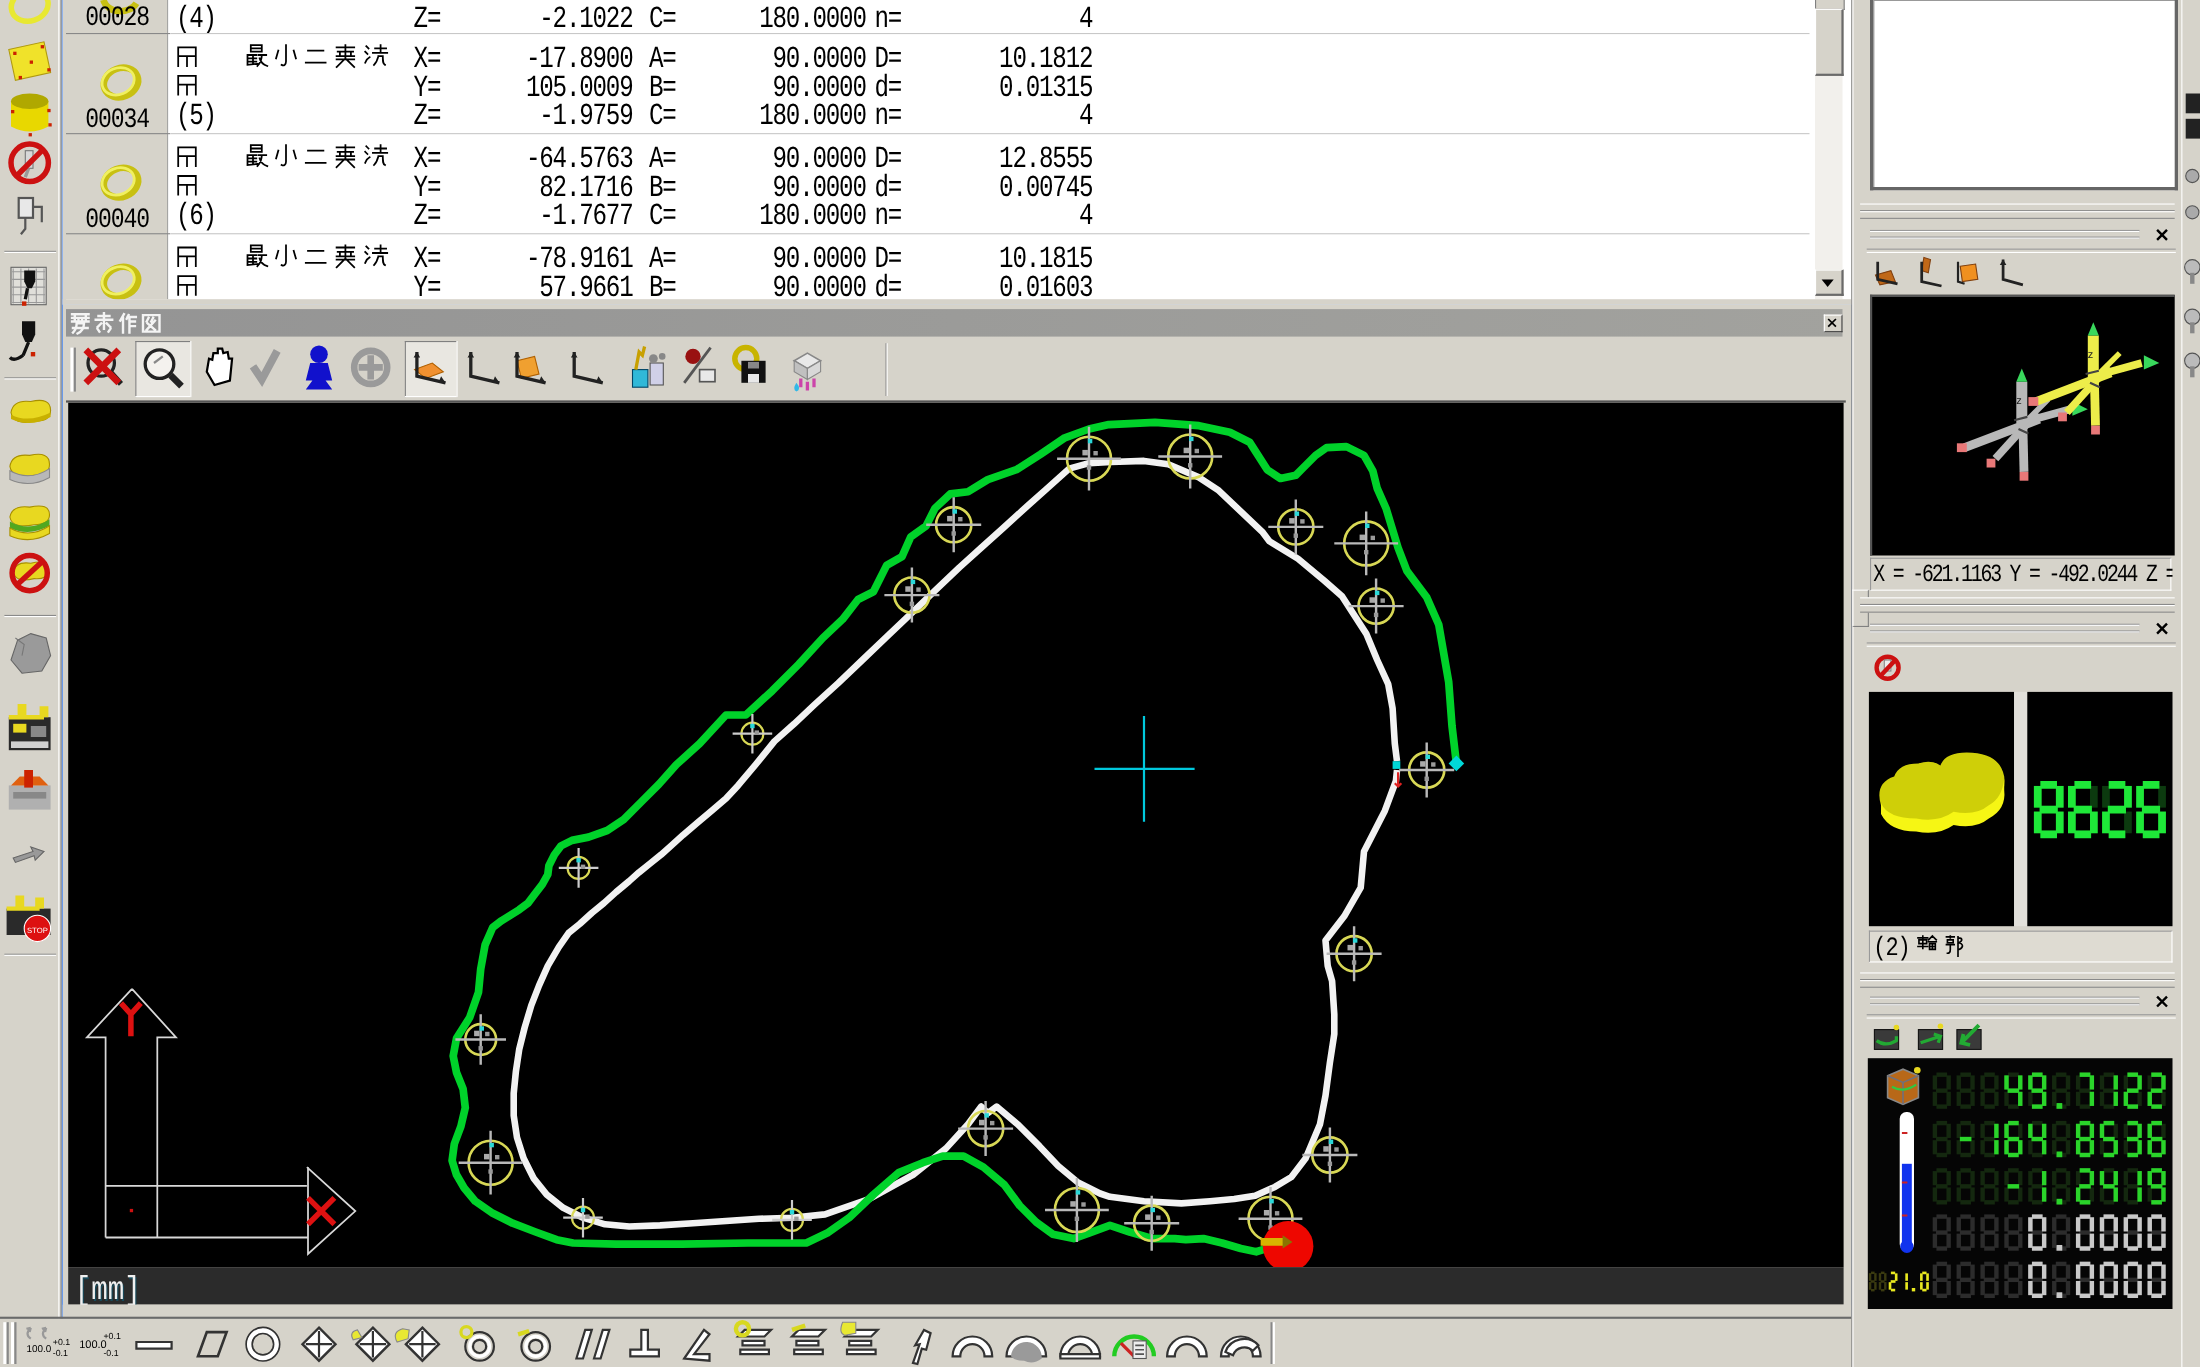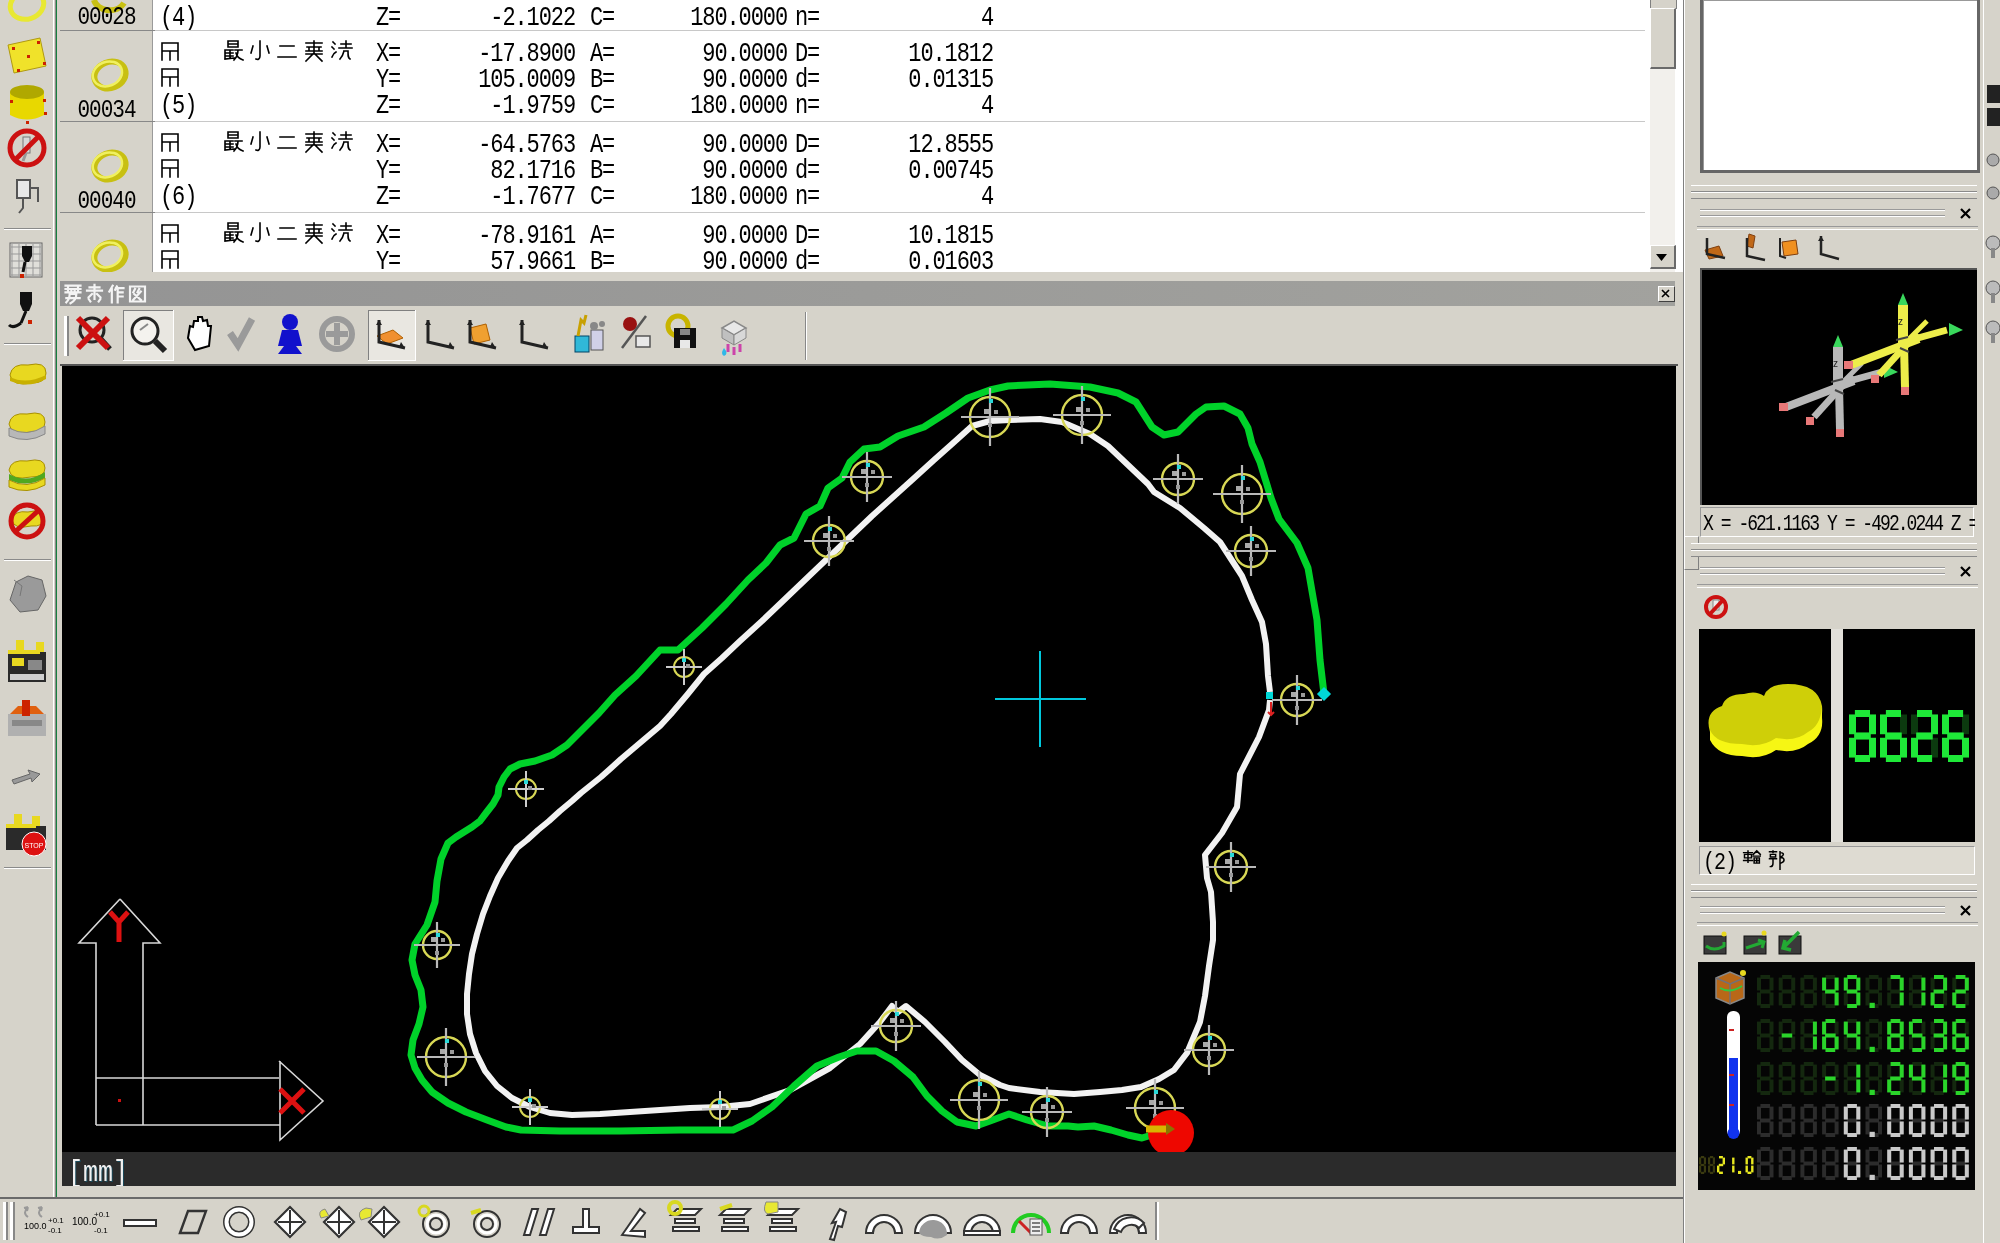--- a/index.html
+++ b/index.html
@@ -1,18 +1,18 @@
 <!DOCTYPE html>
 <html><head><meta charset="utf-8">
 <style>
 html,body{margin:0;padding:0;width:2000px;height:1243px;overflow:hidden;background:#d6d3ca;font-family:"Liberation Sans",sans-serif;}
 .abs{position:absolute;}
 .mono{font-family:"Liberation Mono",monospace;}
 </style></head><body>
-<div class="abs" style="left:0;top:0;width:1892px;height:1243px;background:#15803d;">
+<div class="abs" style="left:0;top:0;width:1892px;height:1243px;background:#3b82f6;">
 <div class="abs" style="left:0;top:0;width:55px;height:1199px;background:#d6d3ca;border-right:1px solid #8a8a8a;"></div>
     <div class="abs" style="left:53px;top:0;width:1px;height:1199px;background:#fff;"></div>
     <svg class="abs" style="left:0;top:0" width="55" height="1199" viewBox="0 0 55 1199">
       <ellipse cx="27" cy="5" rx="17" ry="14" fill="none" stroke="#e8e832" stroke-width="5" transform="rotate(-18 27 5)"></ellipse>
       <polygon points="8,45 40,38 46,66 14,73" fill="#f0e22a" stroke="#b09a10" stroke-width="1"></polygon>
       <rect x="12" y="47" width="3" height="3" fill="#cc2200"></rect>
       <rect x="37" y="41" width="3" height="3" fill="#cc2200"></rect>
       <rect x="43" y="62" width="3" height="3" fill="#cc2200"></rect>
       <rect x="17" y="69" width="3" height="3" fill="#cc2200"></rect>
       <rect x="27" y="55" width="3" height="3" fill="#cc2200"></rect>

